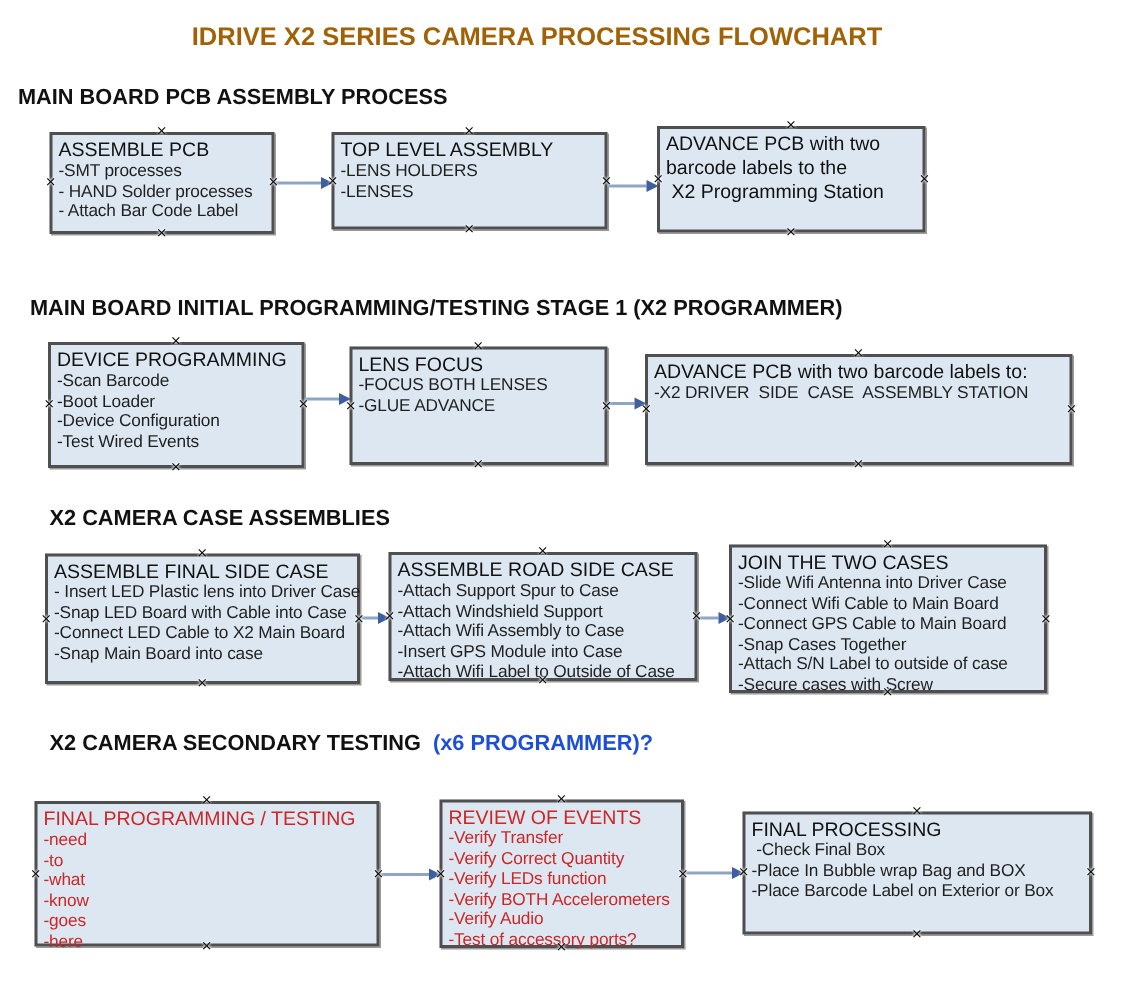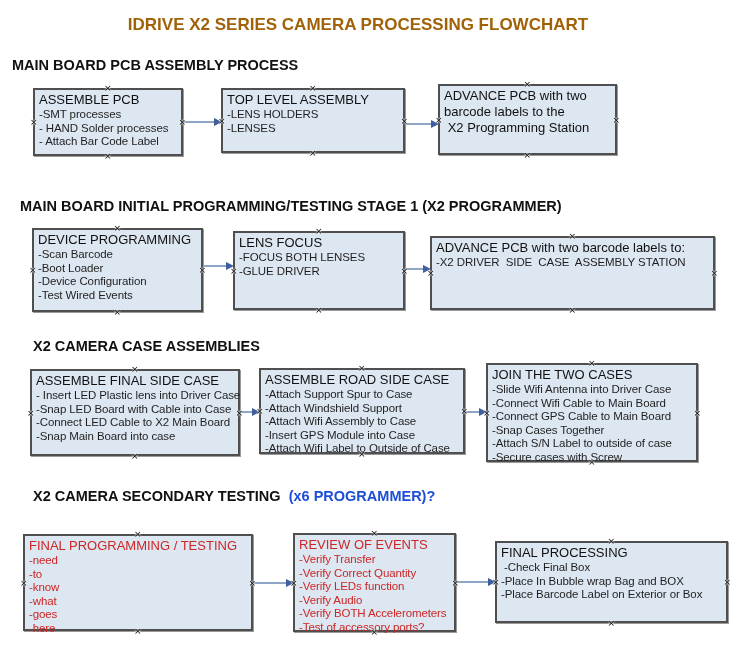--- a/index.html
+++ b/index.html
@@ -98,21 +98,21 @@
     <span class="box-line">-Test Wired Events</span>
   <span class="handle h-t">×</span>
       <span class="handle h-b">×</span>
       <span class="handle h-l">×</span>
       <span class="handle h-r">×</span>
     </div>
 
   <div class="flow-box" style="left:233px;top:231px;width:172px;height:79px;">
     <span class="box-title">LENS FOCUS</span>
     <span class="box-line">-FOCUS BOTH LENSES</span>
-    <span class="box-line">-GLUE DRIVER</span>
+    <span class="box-line">-GLUE ADVANCE</span>
   <span class="handle h-t">×</span>
       <span class="handle h-b">×</span>
       <span class="handle h-l">×</span>
       <span class="handle h-r">×</span>
     </div>
 
   <div class="flow-box" style="left:430px;top:236px;width:285px;height:74px;">
     <span class="box-title">ADVANCE PCB with two barcode labels to:</span>
     <span class="box-line">-X2 DRIVER  SIDE  CASE  ASSEMBLY STATION</span>
   <span class="handle h-t">×</span>
@@ -157,37 +157,37 @@
   <span class="handle h-t">×</span>
       <span class="handle h-b">×</span>
       <span class="handle h-l">×</span>
       <span class="handle h-r">×</span>
     </div>
 
   <div class="flow-box red-box" style="left:23px;top:534px;width:230px;height:97px;">
     <span class="box-title">FINAL PROGRAMMING / TESTING</span>
     <span class="box-line">-need</span>
     <span class="box-line">-to</span>
+    <span class="box-line">-what</span>
     <span class="box-line">-know</span>
-    <span class="box-line">-what</span>
     <span class="box-line">-goes</span>
     <span class="box-line">-here</span>
   <span class="handle h-t">×</span>
       <span class="handle h-b">×</span>
       <span class="handle h-l">×</span>
       <span class="handle h-r">×</span>
     </div>
 
   <div class="flow-box red-box" style="left:293px;top:533px;width:163px;height:99px;overflow:visible;">
     <span class="box-title">REVIEW OF EVENTS</span>
     <span class="box-line">-Verify Transfer</span>
     <span class="box-line">-Verify Correct Quantity</span>
     <span class="box-line">-Verify LEDs function</span>
+    <span class="box-line">-Verify BOTH Accelerometers</span>
     <span class="box-line">-Verify Audio</span>
-    <span class="box-line">-Verify BOTH Accelerometers</span>
     <span class="box-line">-Test of accessory ports?</span>
   <span class="handle h-t">×</span>
       <span class="handle h-b">×</span>
       <span class="handle h-l">×</span>
       <span class="handle h-r">×</span>
     </div>
 
   <div class="flow-box" style="left:495px;top:541px;width:233px;height:82px;">
     <span class="box-title">FINAL PROCESSING</span>
     <span class="box-line"> -Check Final Box</span>

